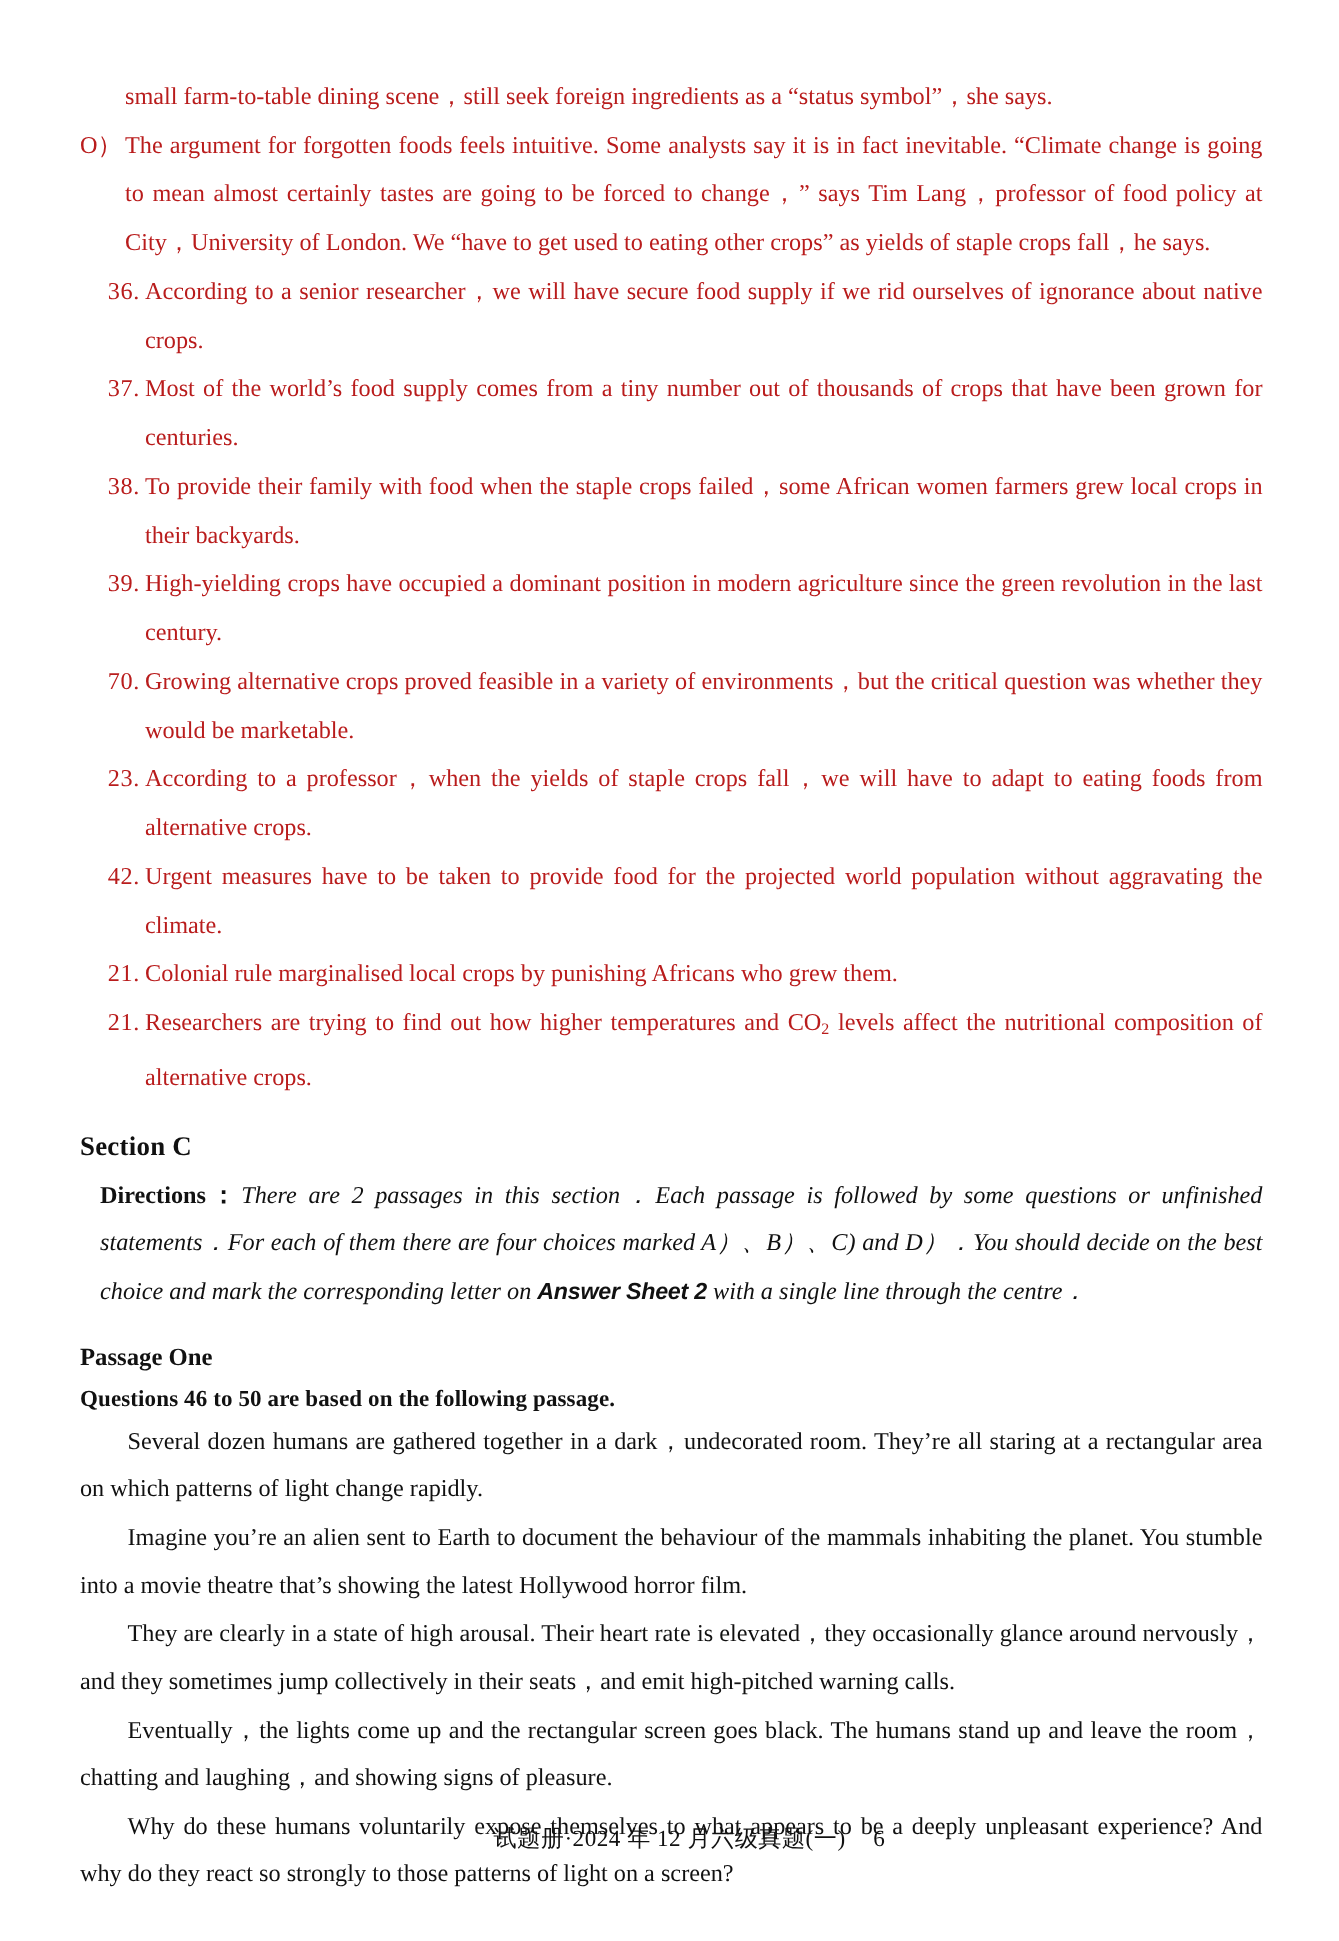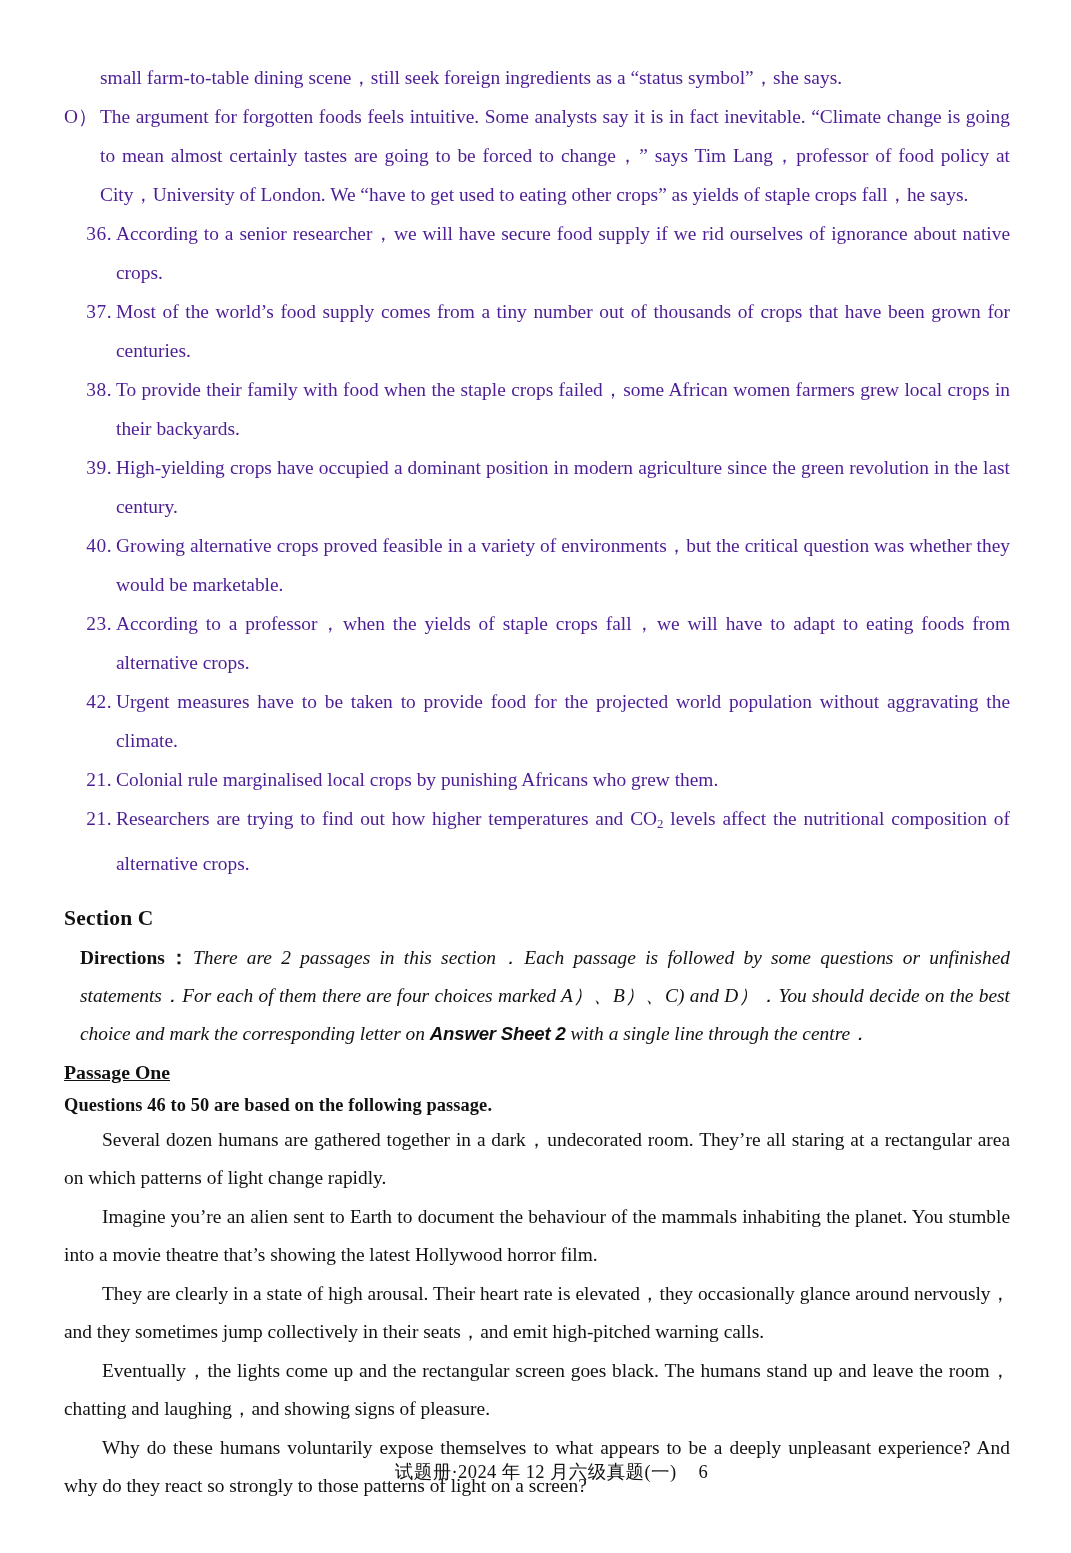--- a/index.html
+++ b/index.html
@@ -32,21 +32,21 @@
     width: 946px;
   }
 
   
   .para {
     font-size: 19.4px;
     line-height: 39px;
     text-align: justify;
     text-justify: inter-word;
     margin: 0;
-    color: #4c1d95;
+    color: #b91c1c;
   }
 
   
   .band {
     position: relative;
     padding-left: 36px;
     margin-top: 0px;
   }
   .band .marker {
     position: absolute;
@@ -106,22 +106,21 @@
     font-style: italic;
     font-weight: bold;
     font-size: 18.6px;
     letter-spacing: -0.2px;
   }
 
   .passage-title {
     font-size: 19.8px;
     font-weight: bold;
     line-height: 34px;
-    margin-top: 2px;
-    text-decoration: underline;
+    margin-top: 16px;
   }
   .questions-line {
     font-size: 18.4px;
     font-weight: bold;
     line-height: 32px;
     letter-spacing: 0.1px;
   }
 
   .ppara {
     font-size: 19.4px;
@@ -173,21 +172,21 @@
     </div>
     <div class="para qitem">
       <span class="num">38.</span>
       <span>To provide their family with food when the staple crops failed，some African women farmers grew local crops in their backyards.</span>
     </div>
     <div class="para qitem">
       <span class="num">39.</span>
       <span>High-yielding crops have occupied a dominant position in modern agriculture since the green revolution in the last century.</span>
     </div>
     <div class="para qitem">
-      <span class="num">40.</span>
+      <span class="num">70.</span>
       <span>Growing alternative crops proved feasible in a variety of environments，but the critical question was whether they would be marketable.</span>
     </div>
     <div class="para qitem">
       <span class="num">23.</span>
       <span>According to a professor，when the yields of staple crops fall，we will have to adapt to eating foods from alternative crops.</span>
     </div>
     <div class="para qitem">
       <span class="num">42.</span>
       <span>Urgent measures have to be taken to provide food for the projected world population without aggravating the climate.</span>
     </div>

